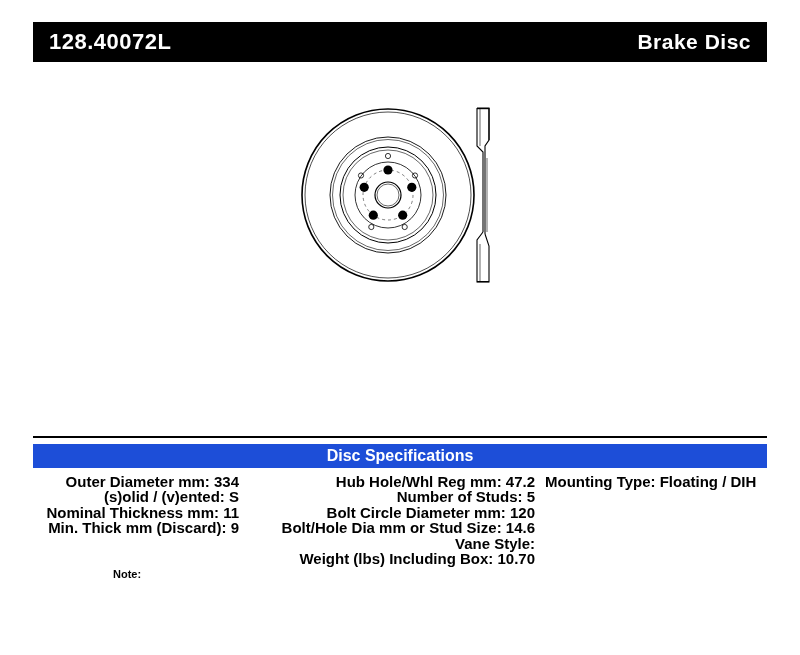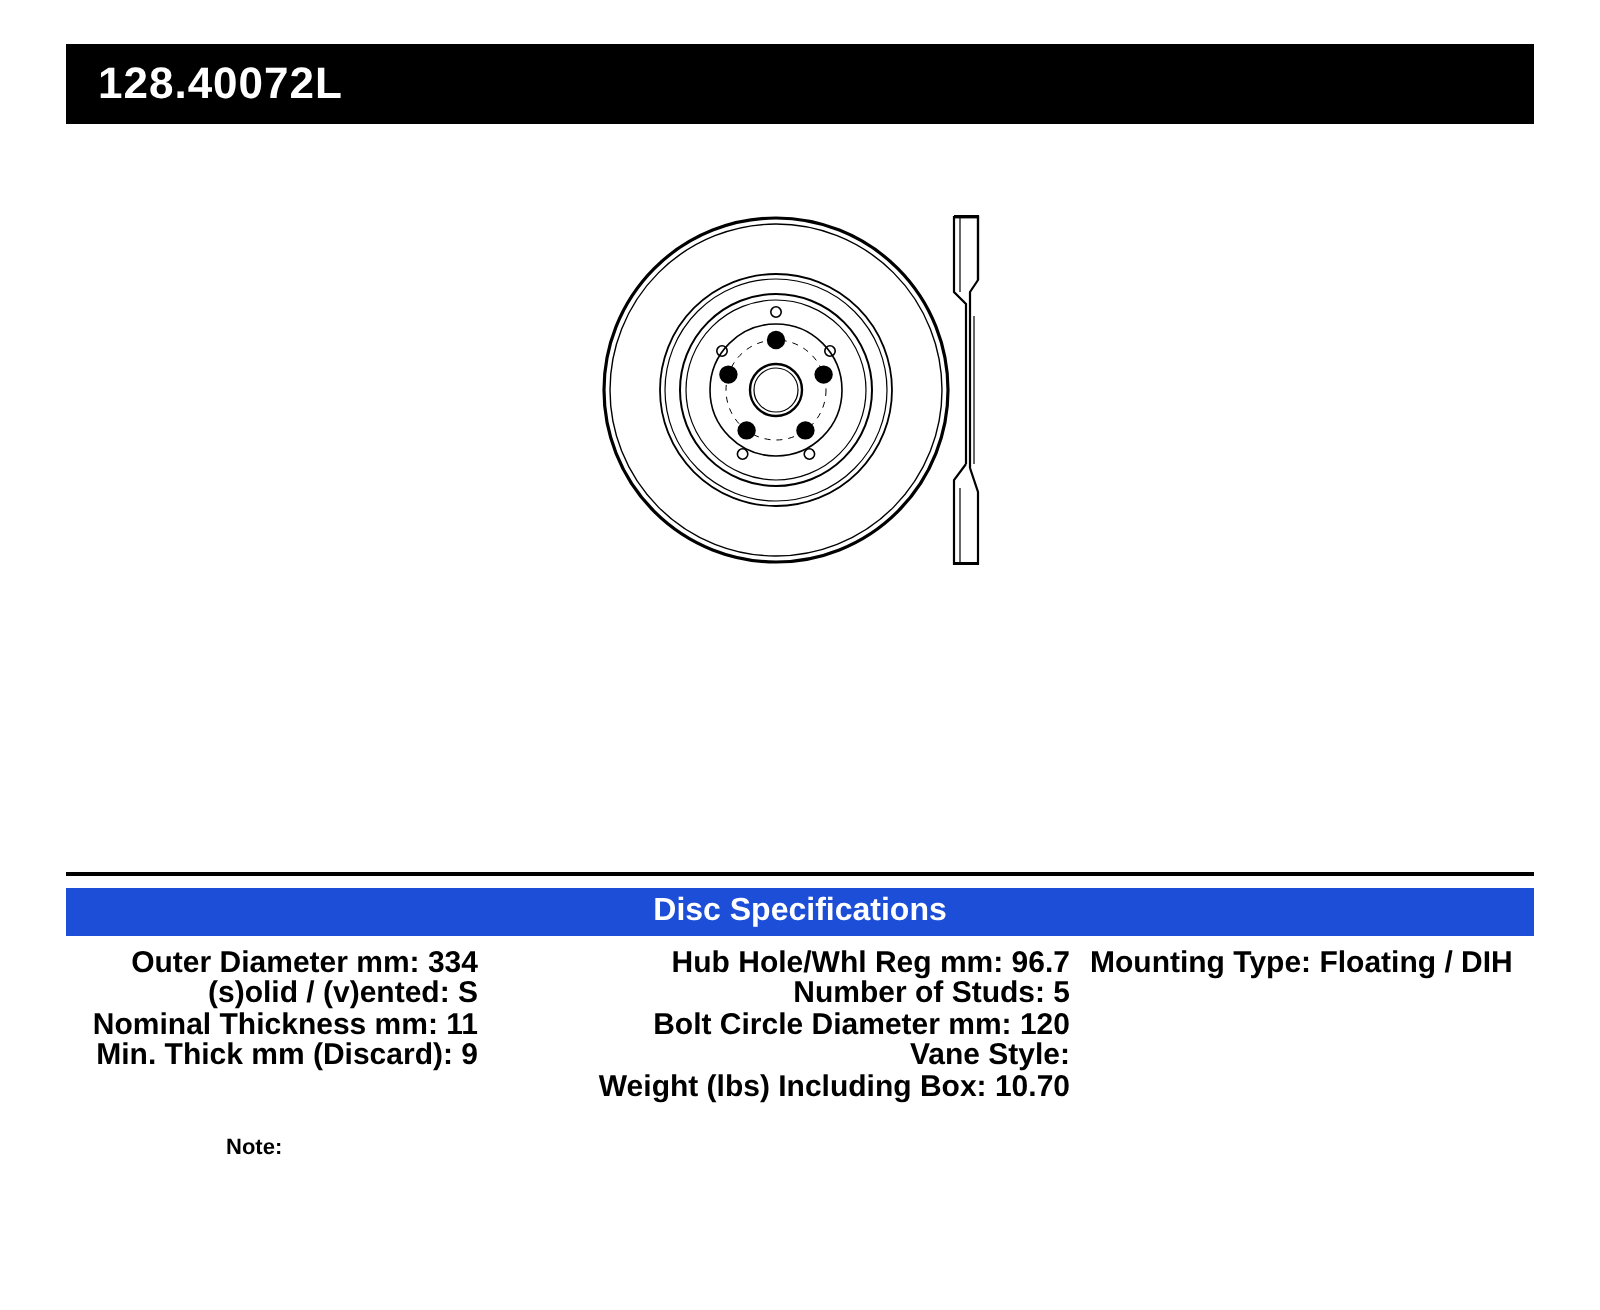--- a/index.html
+++ b/index.html
@@ -144,20 +144,21 @@
     font-size: 11px;
     font-weight: bold;
     font-family: "Liberation Sans", sans-serif;
   }
 </style>
 </head>
 <body>
 
 <div class="header-bar">
   <div class="part-number">128.40072L</div>
+  <div class="product-type">Brake Disc</div>
 </div>
 
 <div class="drawing-area">
 
   <div class="rotor-face">
     <svg width="180" height="180" viewBox="0 0 180 180" xmlns="http://www.w3.org/2000/svg">
       <g fill="none" stroke="#000000">
 
         <circle cx="90" cy="90" r="86" stroke-width="1.6"></circle>
         <circle cx="90" cy="90" r="83" stroke-width="0.7"></circle>
@@ -228,23 +229,24 @@
 
 <div class="spec-columns">
   <div class="spec-col spec-col-left">
     <div class="spec-line">Outer Diameter mm: 334</div>
     <div class="spec-line">(s)olid / (v)ented: S</div>
     <div class="spec-line">Nominal Thickness mm: 11</div>
     <div class="spec-line">Min. Thick mm (Discard): 9</div>
   </div>
 
   <div class="spec-col spec-col-mid">
-    <div class="spec-line">Hub Hole/Whl Reg mm: 96.7</div>
+    <div class="spec-line">Hub Hole/Whl Reg mm: 47.2</div>
     <div class="spec-line">Number of Studs: 5</div>
     <div class="spec-line">Bolt Circle Diameter mm: 120</div>
+    <div class="spec-line">Bolt/Hole Dia mm or Stud Size: 14.6</div>
     <div class="spec-line">Vane Style:</div>
     <div class="spec-line">Weight (lbs) Including Box: 10.70</div>
   </div>
 
   <div class="spec-col spec-col-right">
     <div class="spec-line">Mounting Type: Floating / DIH</div>
   </div>
 </div>
 
 <div class="note-row">

